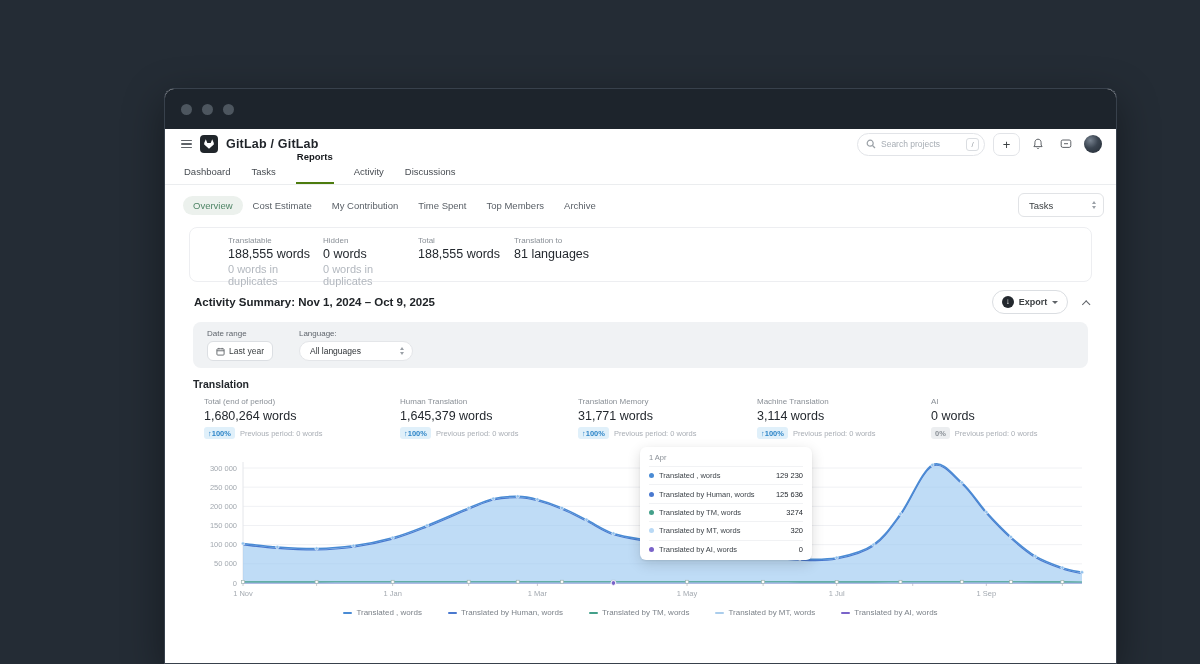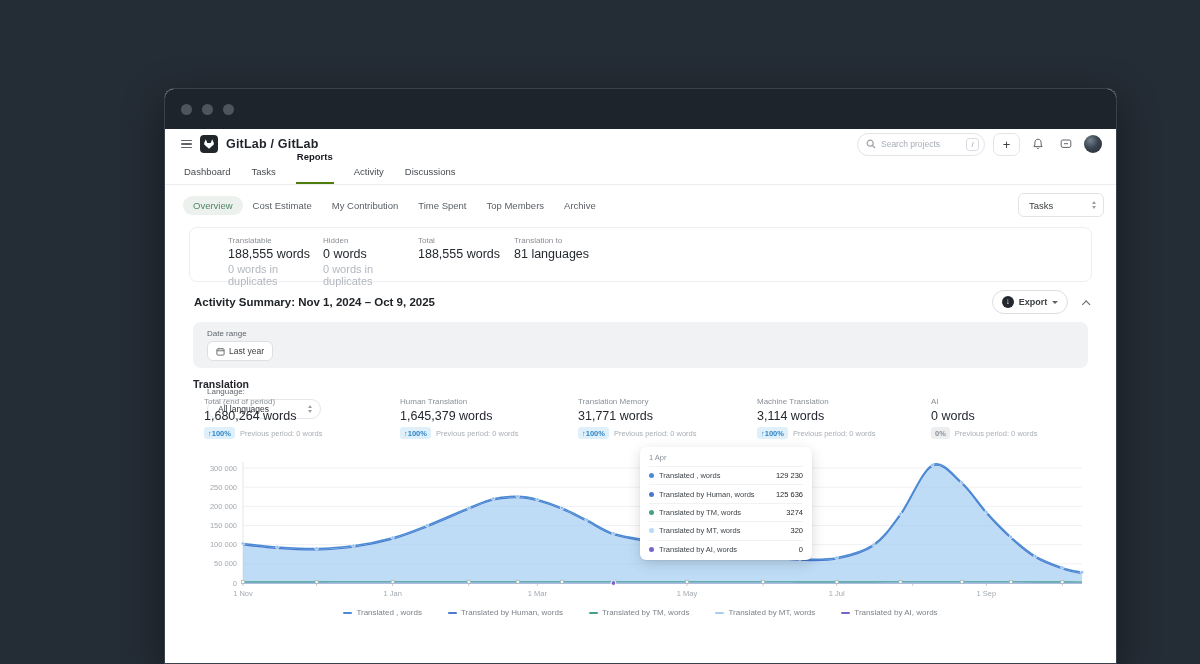--- a/index.html
+++ b/index.html
@@ -54,21 +54,21 @@
 
   .summary-row { height:40px; display:flex; align-items:center; padding:0 26px 0 29px; }
   .summary-title { font-size:11.5px; font-weight:bold; color:#202428; flex:1; }
   .export-btn { height:24px; border:1px solid #dbdee2; border-radius:13px; background:#fff; display:flex; align-items:center; gap:5px; padding:0 9px; cursor:pointer; }
   .export-circ { width:12px; height:12px; border-radius:50%; background:#23282e; color:#fff; font-size:8px; display:flex; align-items:center; justify-content:center; line-height:1; }
   .export-label { font-size:9px; font-weight:bold; color:#3c4043; }
   .caret { width:0; height:0; border-left:3px solid transparent; border-right:3px solid transparent; border-top:3.6px solid #5f6368; }
   .collapse-btn { margin-left:16px; cursor:pointer; }
 
   .content { padding:0 28px; }
-  .filter-panel { height:46px; background:#f0f2f4; border-radius:8px; display:flex; align-items:flex-start; gap:26px; padding:7px 14px;flex-direction:column; }
+  .filter-panel { height:46px; background:#f0f2f4; border-radius:8px; display:flex; align-items:flex-start; gap:26px; padding:7px 14px; }
   .f-label { font-size:8px; color:#5f656c; margin-bottom:3px; }
   .date-btn { height:20px; background:#fff; border:1px solid #dcdfe3; border-radius:6px; display:flex; align-items:center; gap:4px; padding:0 8px; font-size:8.5px; color:#3c4043; cursor:pointer; }
   .lang-select { width:114px; height:20px; background:#fff; border:1px solid #e4e6e9; border-radius:10px; display:flex; align-items:center; justify-content:space-between; padding:0 8px 0 10px; font-size:8.5px; color:#2f3337; cursor:pointer; }
 
   .sec-title { margin:10px 0 7px; font-size:10.5px; font-weight:bold; color:#23272c; }
   .metrics { display:flex; padding-left:11px;gap:11px; }
   .m-col1{width:185px;} .m-col2{width:167px;} .m-col3{width:168px;} .m-col4{width:163px;} .m-col5{width:150px;}
   .m-label { font-size:8px; color:#8a9097; margin-bottom:3px; }
   .m-value { font-size:12.5px; font-weight:500; color:#24292f; margin-bottom:4px; }
   .m-badges { display:flex; align-items:center; gap:5px; }

